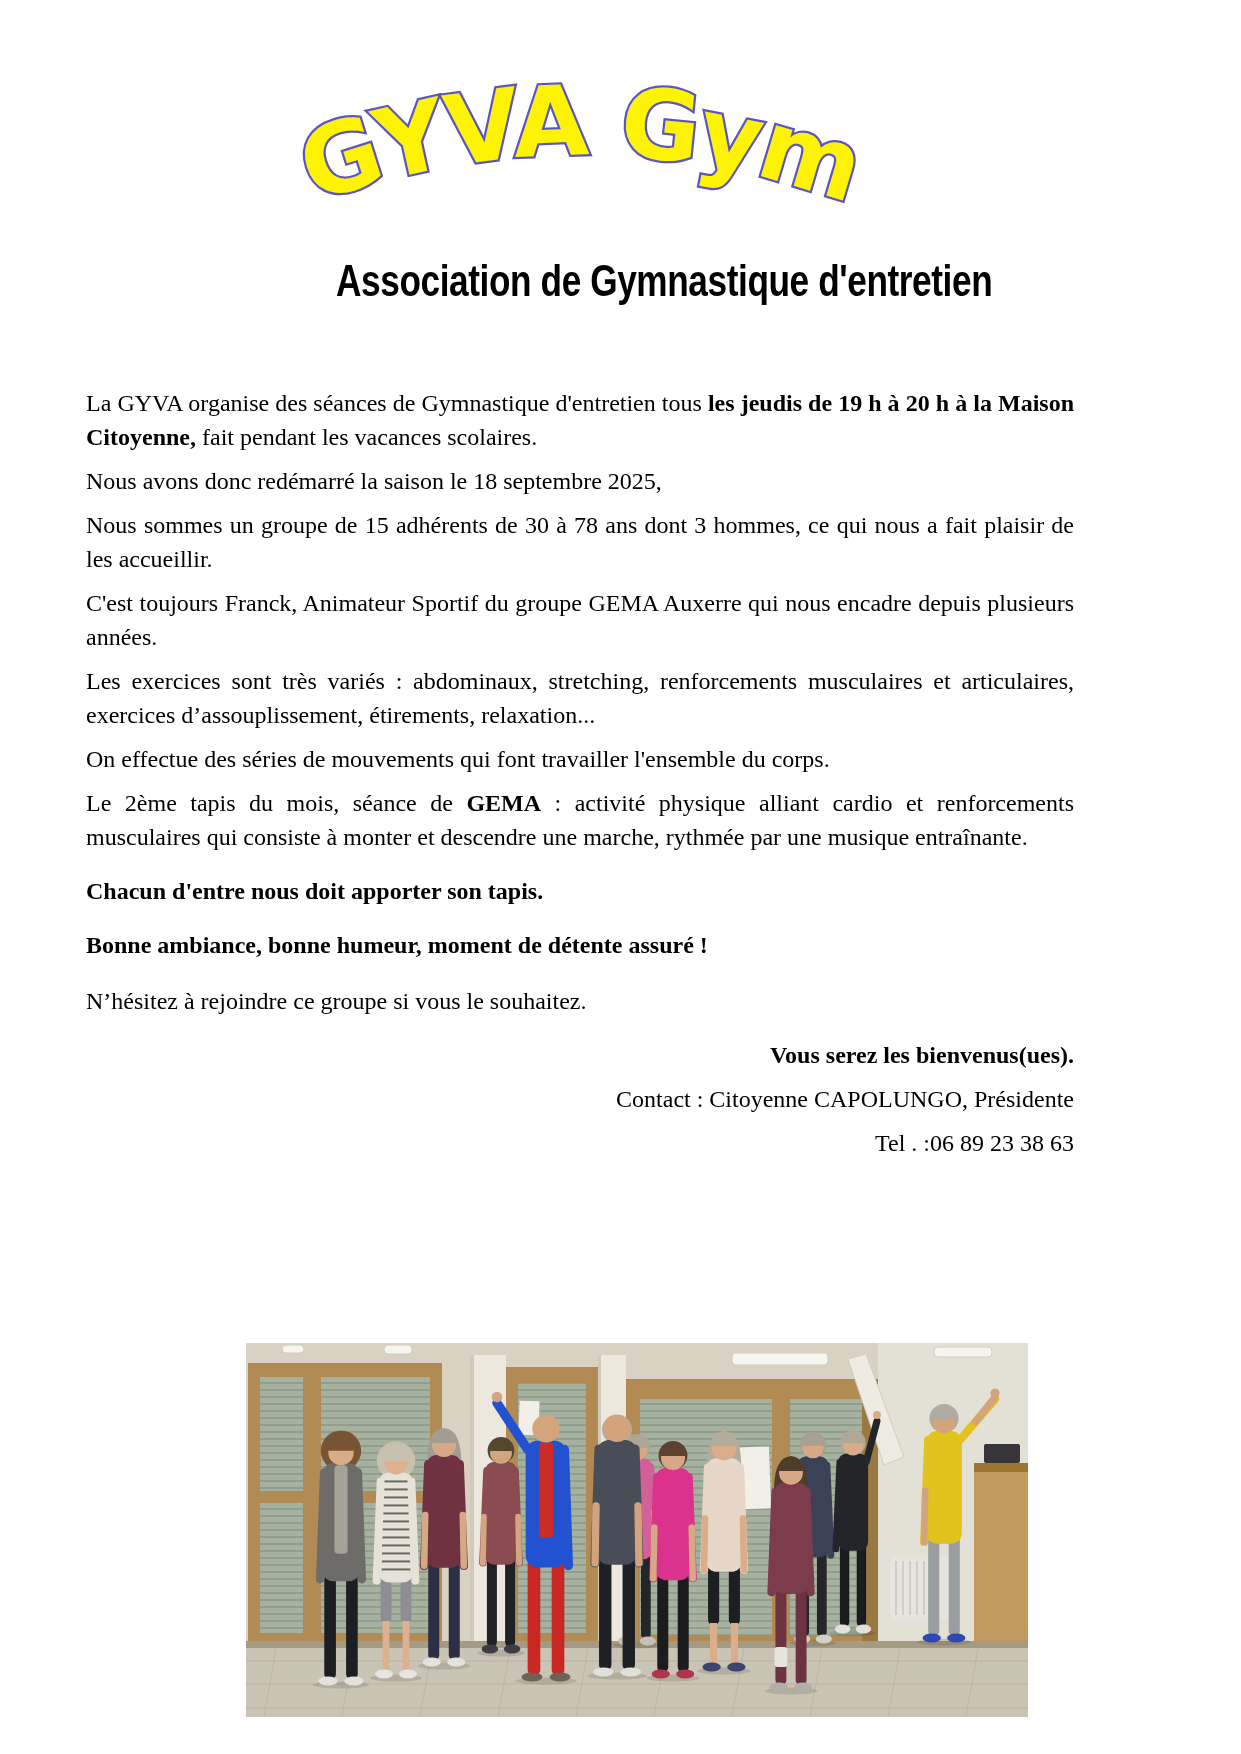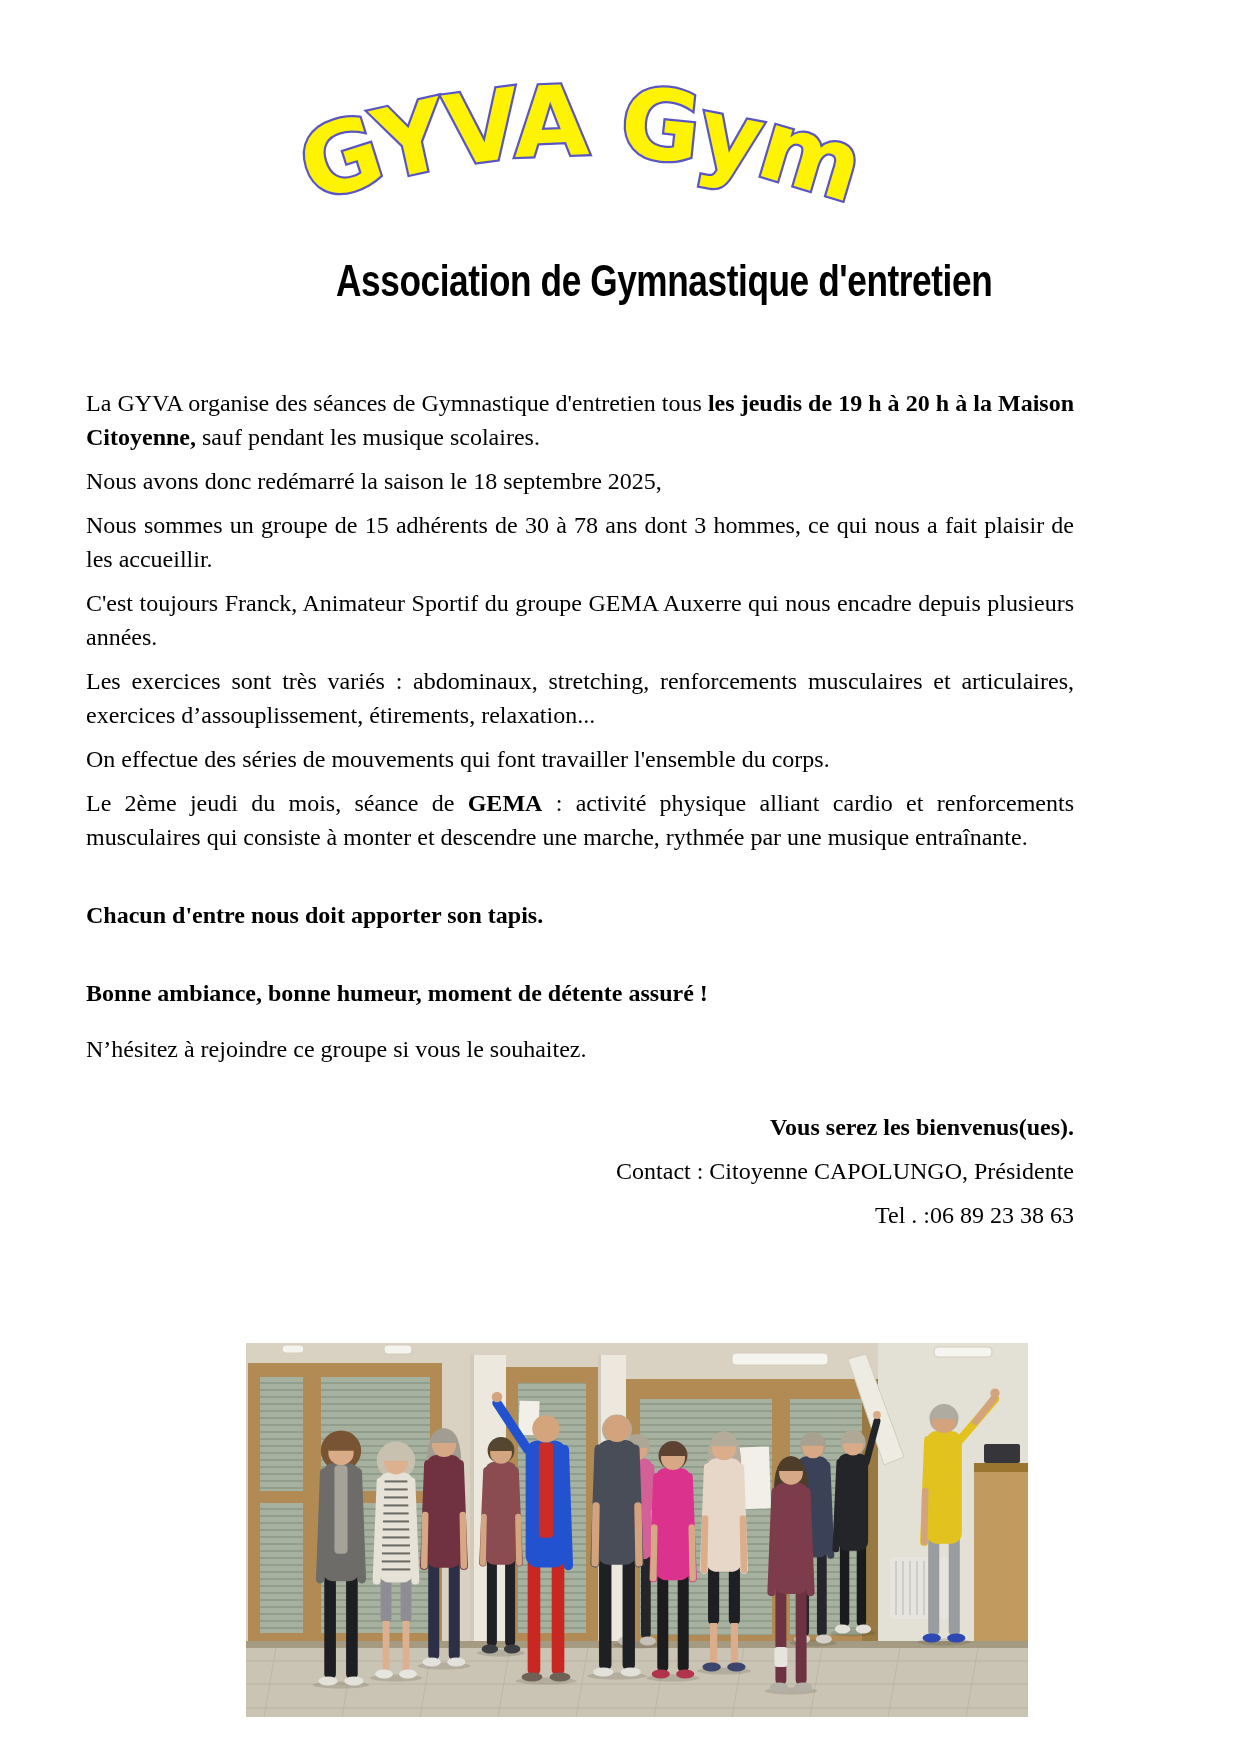--- a/index.html
+++ b/index.html
@@ -19,21 +19,21 @@
     font-family:"Liberation Sans", sans-serif; font-weight:bold; font-size:44px;
     letter-spacing:-0.5px; white-space:nowrap;
   }
   .content {
     position:absolute; top:386px; left:86px; width:988px;
     font-size:24px; line-height:34px; text-align:justify;
   }
   .content p { margin:0 0 10px 0; }
   .content p.center { text-align:right; }
   .content p.gap1 { margin-top:22px; }
-  .content p.gap2 { margin-top:44px; }
+  .content p.gap2 { margin-top:20px; }
   .content p.offset { padding-left:214px; }
   .photo { position:absolute; top:1343px; left:246px; width:782px; height:374px; }
   .photo svg { display:block; }
 </style>
 </head>
 <body>
 
 <div class="page">
 
   <div class="logo-wrap">
@@ -45,27 +45,27 @@
         <textPath href="#logo-arc" startOffset="50%" text-anchor="middle">GYVA Gym</textPath>
       </text>
     </svg>
   </div>
 
   <div class="subtitle-wrap">
     <span class="subtitle">Association de Gymnastique d'entretien</span>
   </div>
 
   <div class="content">
-      <p class=""><span>La GYVA organise des séances de Gymnastique d'entretien tous </span><b>les jeudis de 19 h à 20 h à la Maison Citoyenne,</b><span> sauf pendant les musique scolaires.</span></p>
+      <p class=""><span>La GYVA organise des séances de Gymnastique d'entretien tous </span><b>les jeudis de 19 h à 20 h à la Maison Citoyenne,</b><span> fait pendant les vacances scolaires.</span></p>
       <p class=""><span>Nous avons donc redémarré la saison le 18 septembre 2025,</span></p>
       <p class=""><span>Nous sommes un groupe de 15 adhérents de 30 à 78 ans dont 3 hommes, ce qui nous a fait plaisir de les accueillir.</span></p>
       <p class=""><span>C'est toujours Franck, Animateur Sportif du groupe GEMA Auxerre qui nous encadre depuis plusieurs années.</span></p>
       <p class=""><span>Les exercices sont très variés : abdominaux, stretching, renforcements musculaires et articulaires, exercices d’assouplissement, étirements, relaxation...</span></p>
       <p class=""><span>On effectue des séries de mouvements qui font travailler l'ensemble du corps.</span></p>
-      <p class=""><span>Le 2ème jeudi du mois, séance  de </span><b>GEMA</b><span> : activité physique alliant  cardio et renforcements musculaires  qui consiste à monter et descendre une marche, rythmée par  une  musique entraînante.</span></p>
+      <p class=""><span>Le 2ème tapis du mois, séance  de </span><b>GEMA</b><span> : activité physique alliant  cardio et renforcements musculaires  qui consiste à monter et descendre une marche, rythmée par  une  musique entraînante.</span></p>
       <p class=" gap2"><b>Chacun d'entre nous doit apporter son tapis.</b></p>
       <p class=" gap2"><b>Bonne ambiance, bonne humeur,  moment de détente  assuré !</b></p>
       <p class=" gap1"><span>N’hésitez à rejoindre ce groupe si vous le souhaitez.</span></p>
       <p class="center gap2"><b>Vous serez les bienvenus(ues).</b></p>
       <p class="center"><span>Contact : Citoyenne CAPOLUNGO, Présidente</span></p>
       <p class="center offset"><span>Tel . :06 89 23 38 63</span></p>
     </div>
 
   <div class="photo">
       <svg viewBox="0 0 782 374" width="782" height="374">

